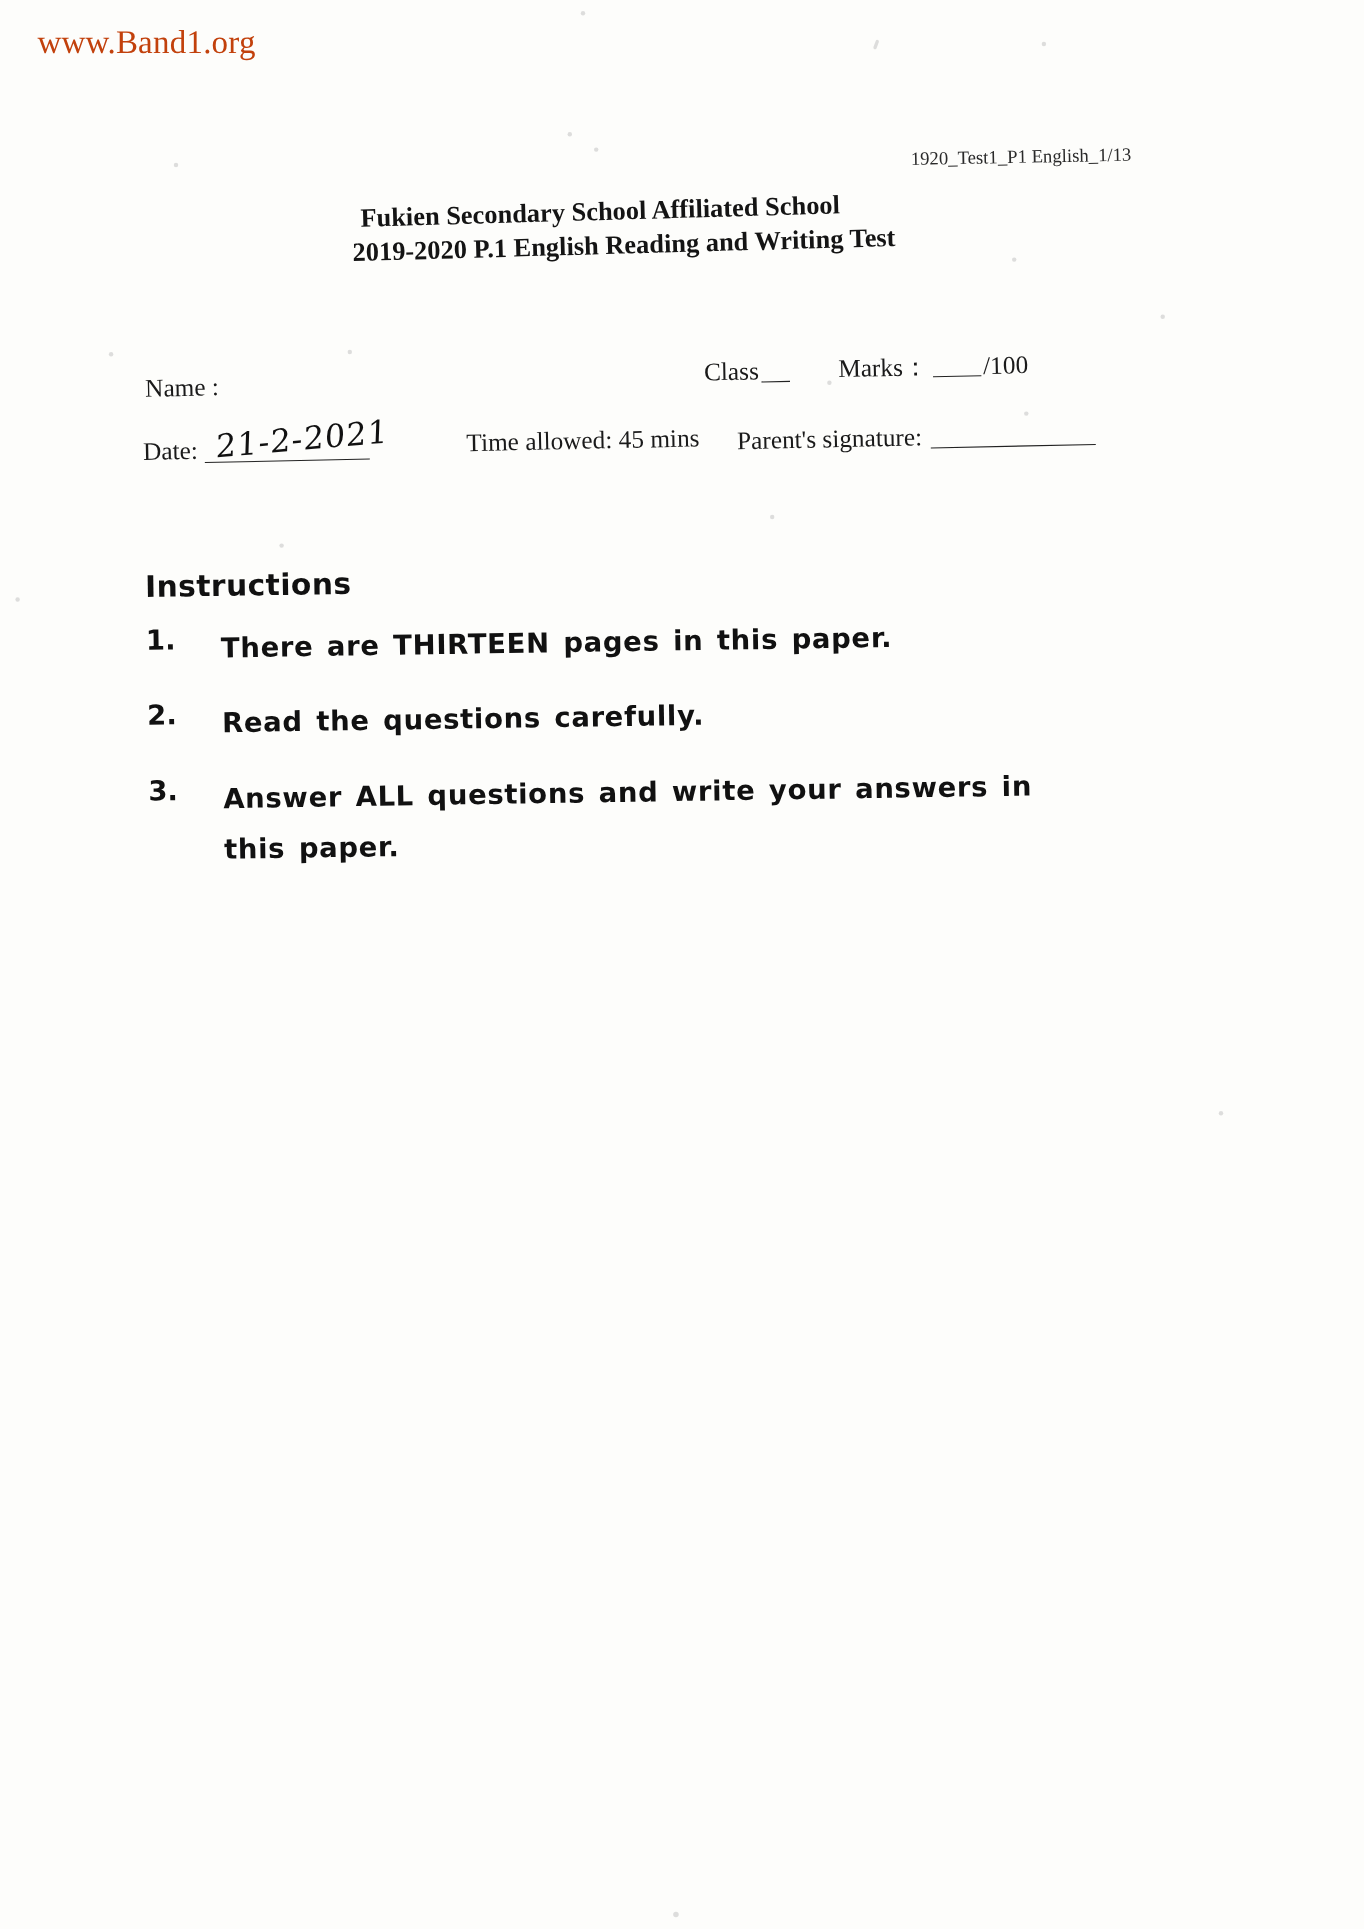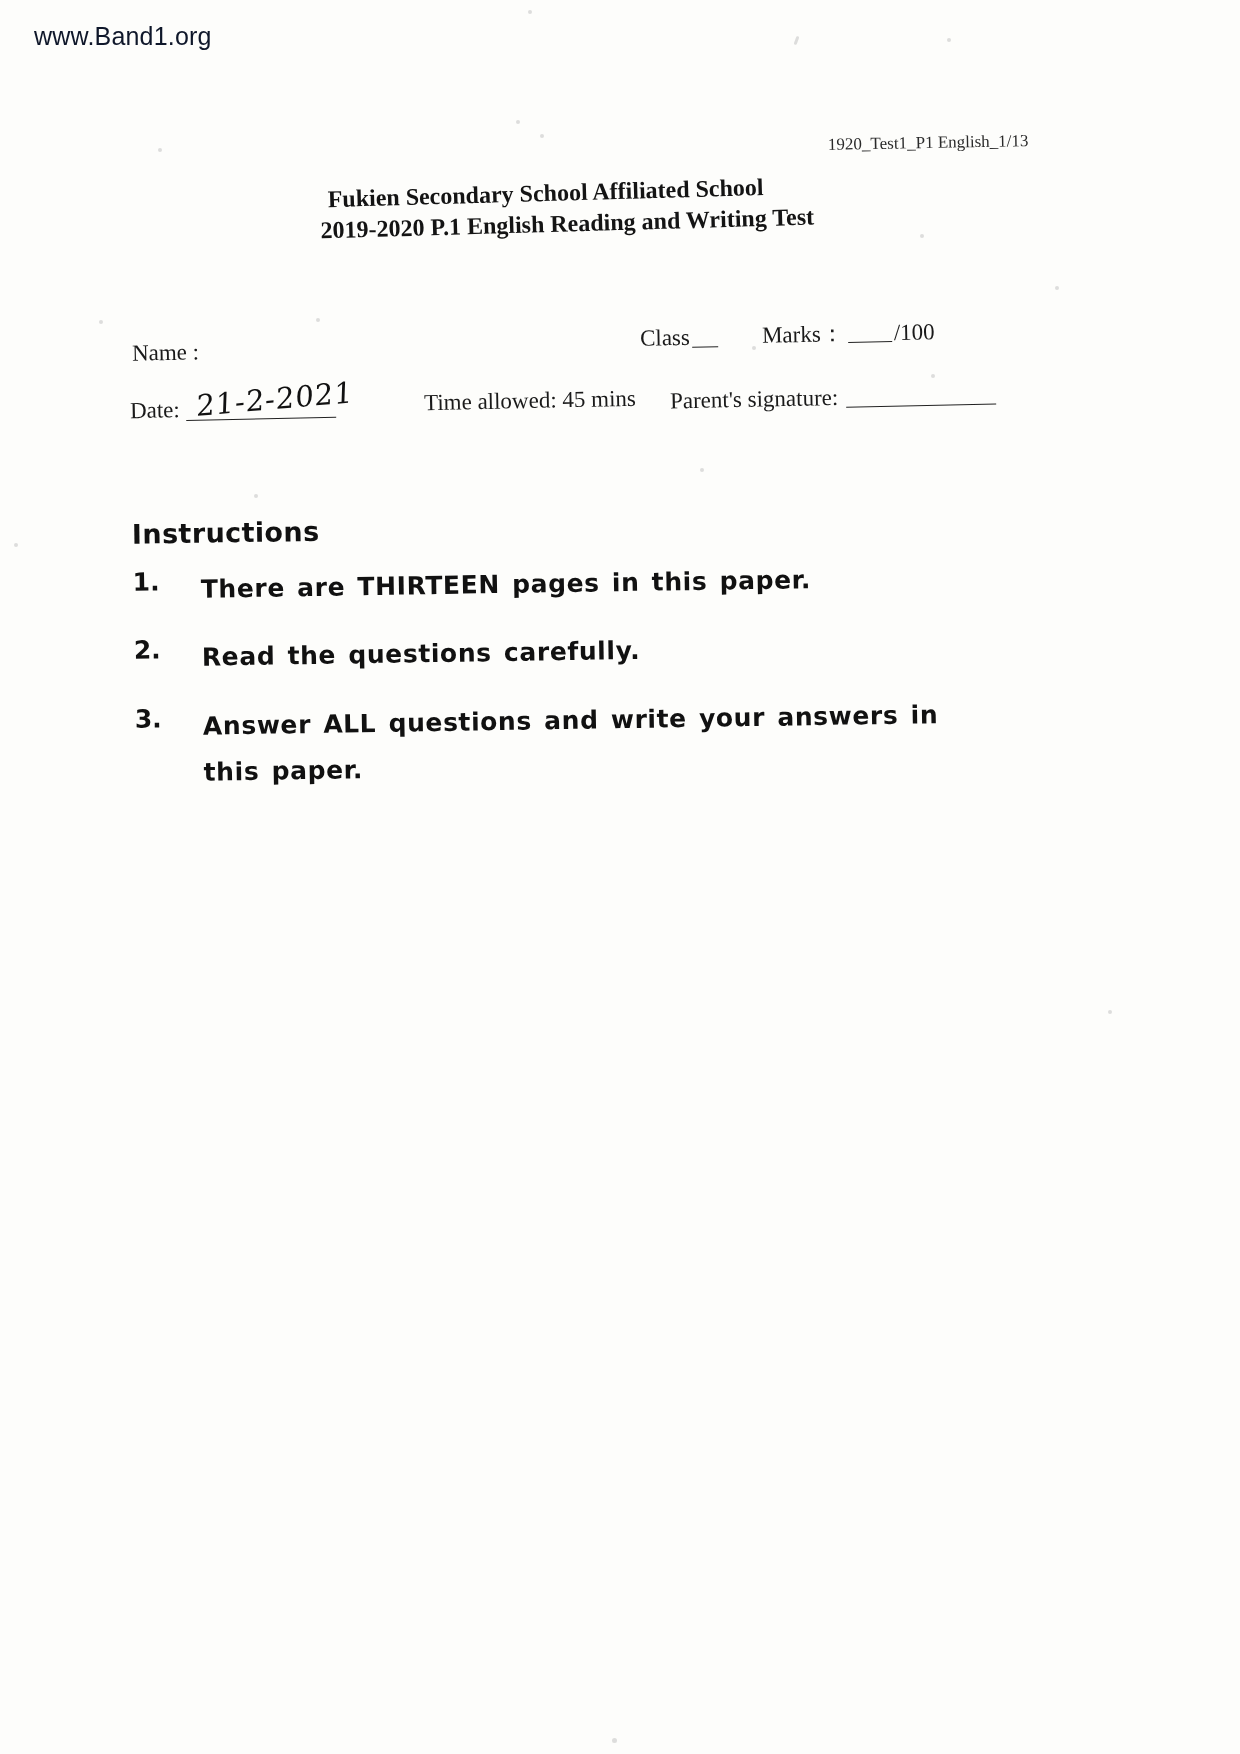--- a/index.html
+++ b/index.html
@@ -20,23 +20,23 @@
   .page {
     position: absolute;
     inset: 0;
     background: #fdfdfb;
   }
 
   .watermark {
     position: absolute;
     left: 34px;
     top: 22px;
-    font-family: Liberation Sans, sans-serif;
-    font-size: 25px;
-    color: #0f172a;
+    font-family: Liberation Serif, serif;
+    font-size: 30px;
+    color: #c2410c;
     letter-spacing: 0.2px;
   }
 
   .page-code {
     position: absolute;
     left: 828px;
     top: 133px;
     font-family: "Liberation Serif", serif;
     font-size: 17px;
     color: #2a2a2a;

